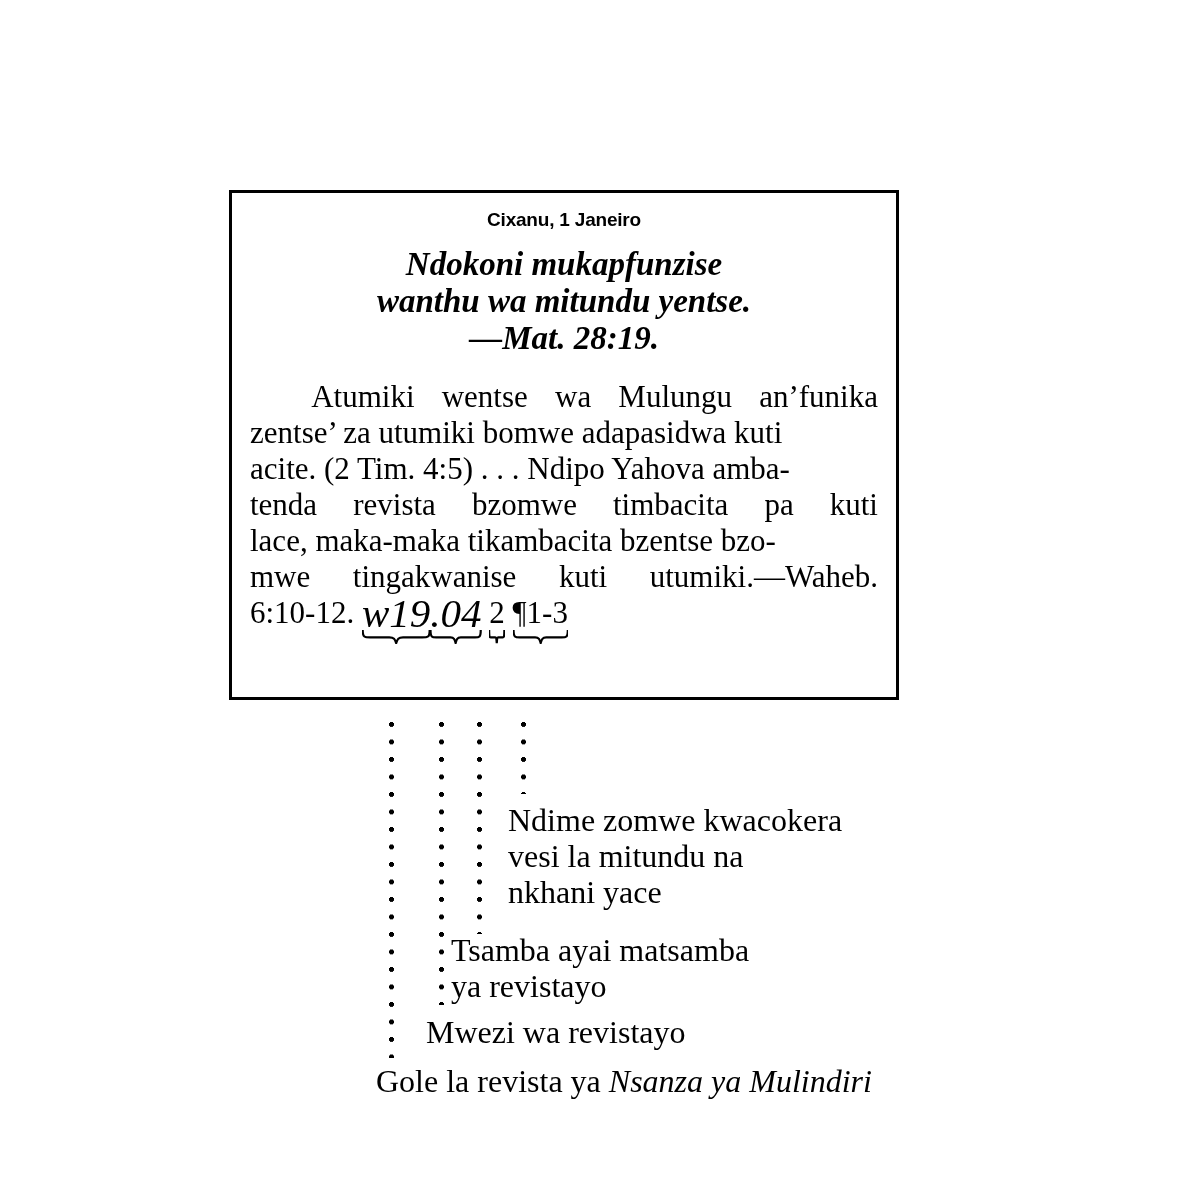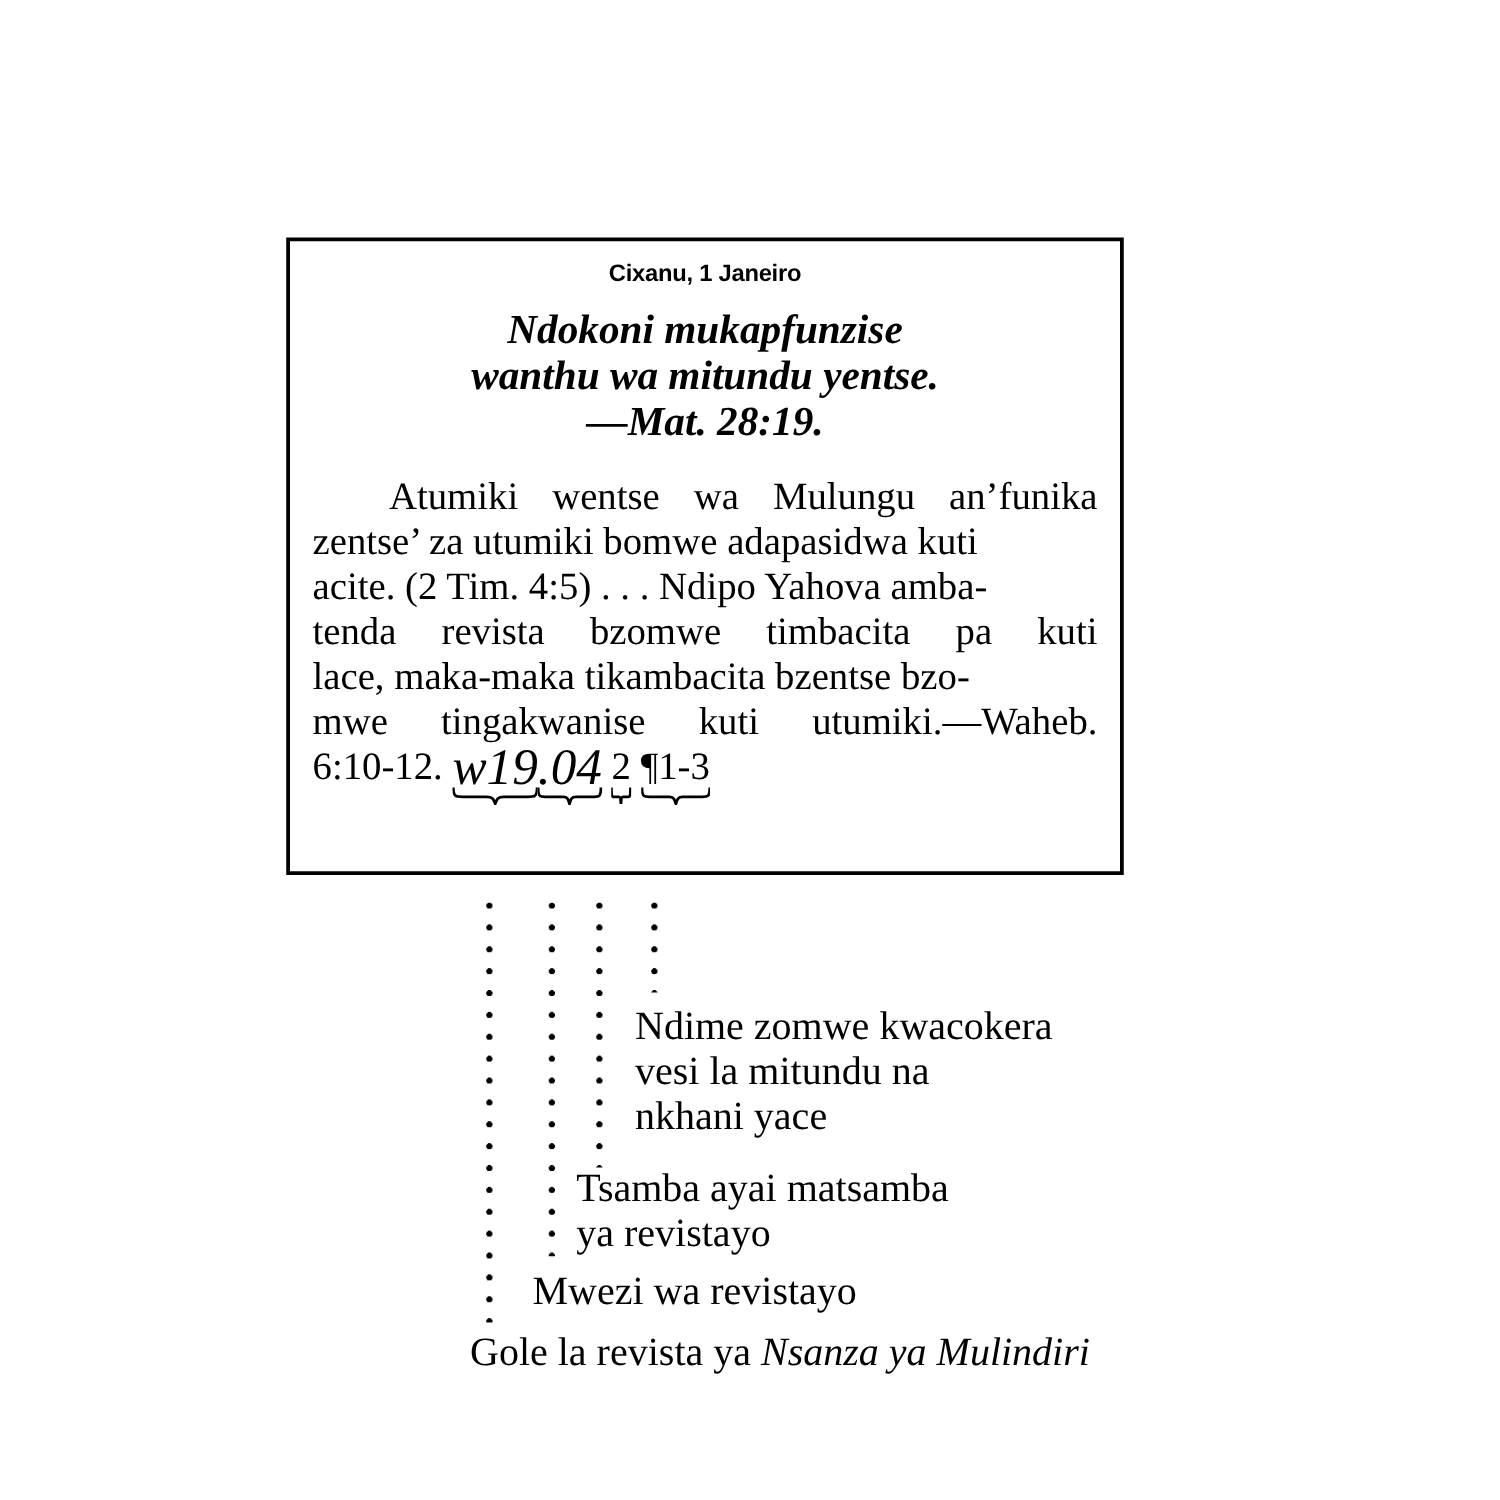--- a/index.html
+++ b/index.html
@@ -238,21 +238,21 @@
   <div class="dot-col" style="left:439px; top:722px; height:283px;"></div>
   <div class="dot-col" style="left:477px; top:722px; height:212px;"></div>
   <div class="dot-col" style="left:521px; top:722px; height:72px;"></div>
 
   <div class="callout-label" style="left:508px; top:802px;">
     <div>Ndime zomwe kwacokera</div>
     <div>vesi la mitundu na</div>
     <div>nkhani yace</div>
   </div>
 
-  <div class="callout-label" style="left:461px; top:932px;">
+  <div class="callout-label" style="left:451px; top:932px;">
     <div>Tsamba ayai matsamba</div>
     <div>ya revistayo</div>
   </div>
 
   <div class="callout-label" style="left:426px; top:1014px;">
     <div>Mwezi wa revistayo</div>
   </div>
 
   <div class="callout-label" style="left:376px; top:1063px;">
     <div><span>Gole la revista ya </span><span class="ital">Nsanza ya Mulindiri</span></div>

